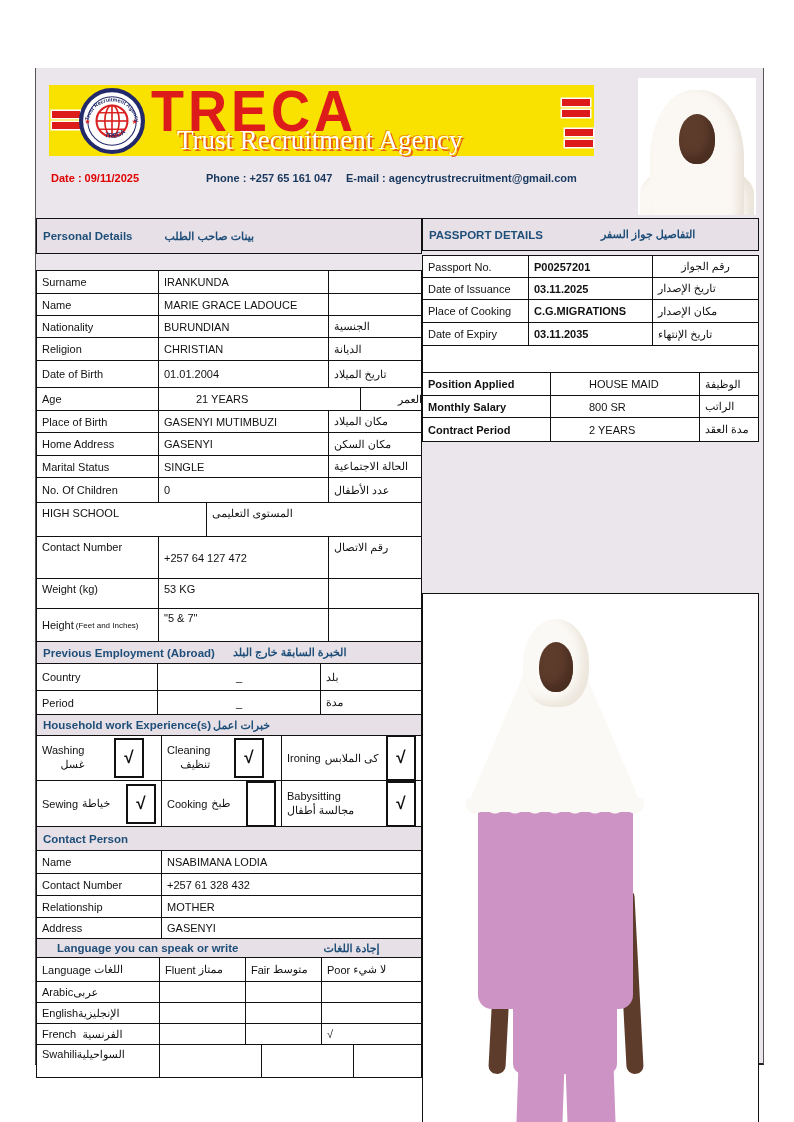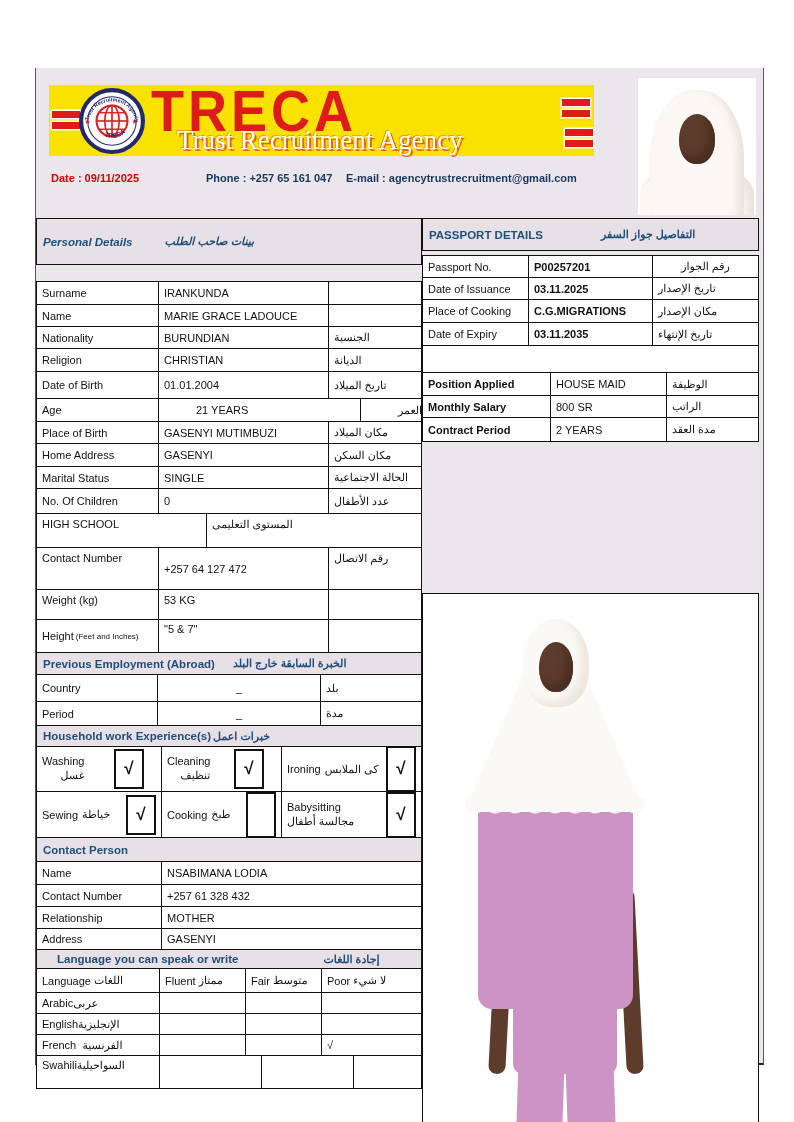--- a/index.html
+++ b/index.html
@@ -47,21 +47,21 @@
   .tr:last-child{border-bottom:none;}
   .td{box-sizing:border-box;align-self:stretch;display:flex;align-items:center;
       padding:2px 5px;border-right:1px solid #111;font-size:11px;overflow:hidden;}
   .td:last-child{border-right:none;}
   .td.ar{justify-content:flex-end;direction:rtl;}
   .c1{width:122px;} .c2{width:170px;} .c3{flex:1;}
   .p1{width:121px;} .p2{width:163px;justify-content:center;} .p3{flex:1;}
   .k1{width:125px;} .k2{flex:1;}
   .l1{width:123px;} .l2{width:86px;} .l3{width:76px;} .l4{flex:1;}
   .s1{width:106px;} .s2{width:124px;font-weight:bold;} .s3{flex:1;}
-  .q1{width:128px;font-weight:bold;} .q2{width:116px;} .q3{flex:1;}
+  .q1{width:128px;font-weight:bold;} .q2{width:116px;margin-left:33px;} .q3{flex:1;}
   .h1{width:125px;} .h2{width:120px;} .h3{flex:1;}
   .note{font-size:8px;margin-left:2px;}
   .chkcell{display:flex;align-items:center;gap:4px;}
   .chklbl{display:flex;flex-direction:column;line-height:1.25;}
   .chkbox{margin-left:auto;width:26px;height:36px;border:2px solid #111;display:flex;
           align-items:center;justify-content:center;font-size:17px;font-weight:bold;background:#fff;}
   .chkbox.tall{height:42px;margin-right:0;}
   .chkbox.mid{margin-right:12px;}
 
   
@@ -139,21 +139,21 @@
     </div>
 
     <div class="contact-line">
       <span class="date-lbl">Date : 09/11/2025</span>
       <span class="phone-lbl">Phone : +257 65 161 047</span>
       <span class="email-lbl">E-mail : agencytrustrecruitment@gmail.com</span>
     </div>
 
     <div class="left-col">
 
-      <div class="sec-head" style="height:47px;font-style:italic;">
+      <div class="sec-head" style="height:36px;">
         <span>Personal Details</span>
         <span class="ar" style="margin-left:32px;">بينات صاحب الطلب</span>
       </div>
       <div class="tbl" style="margin-top:16px;">
         <div class="tr" style="height:23px;">
           <div class="td c1">Surname</div>
           <div class="td c2">IRANKUNDA</div>
           <div class="td c3 ar"></div>
         </div>
         <div class="tr" style="height:22px;">

